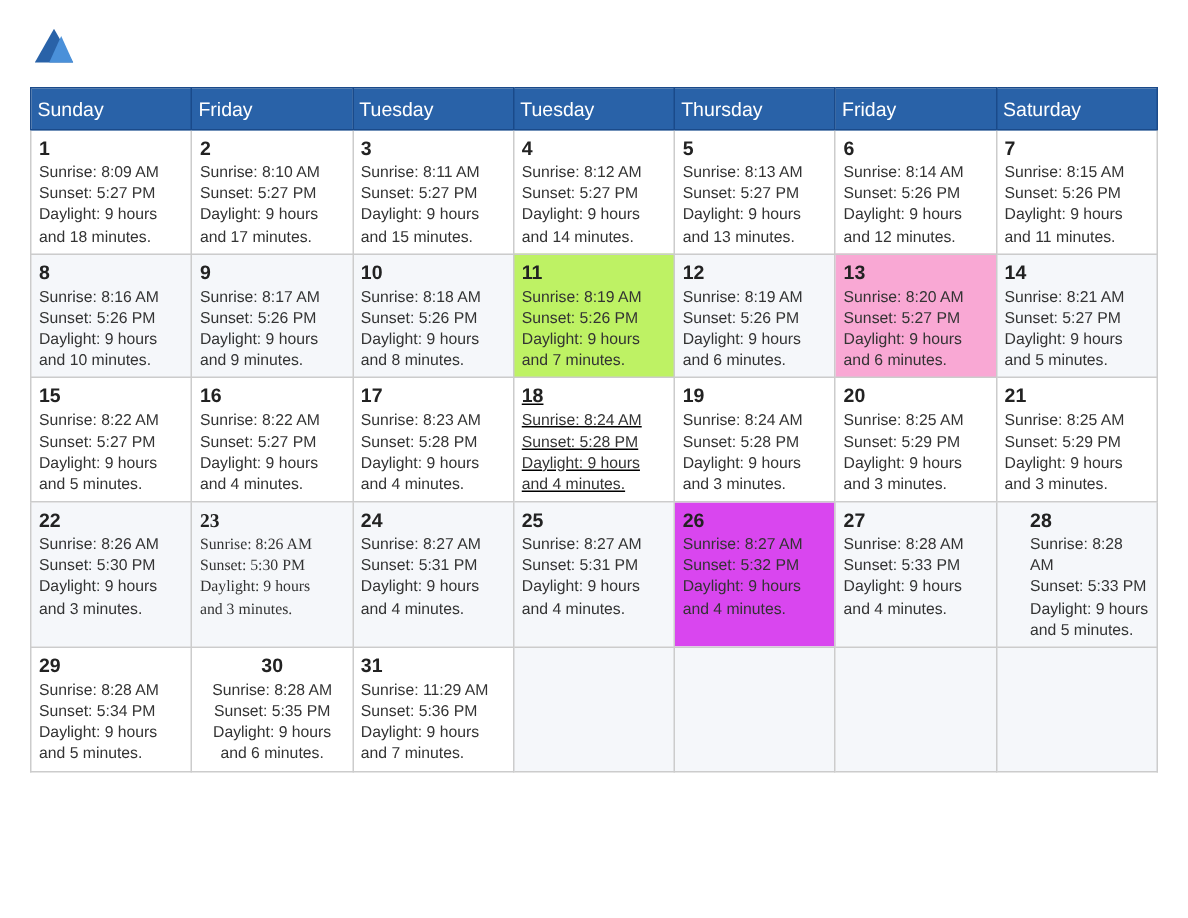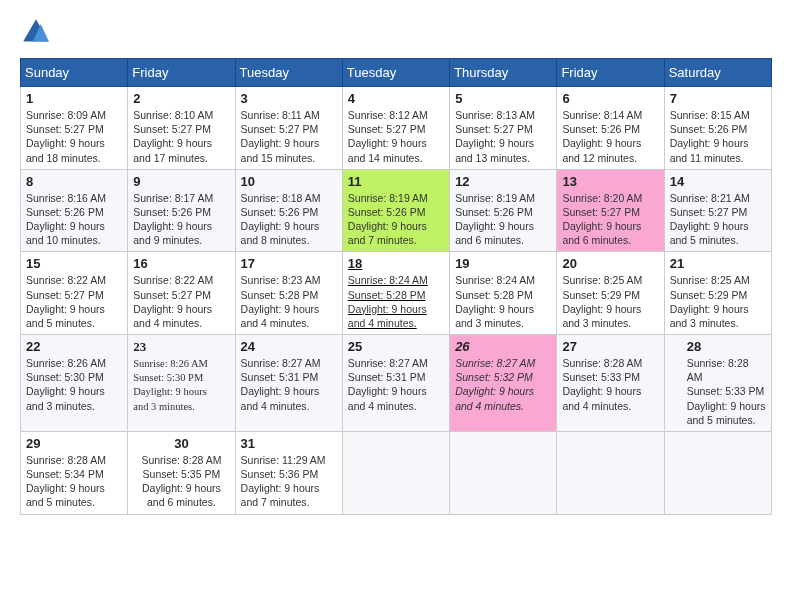--- a/index.html
+++ b/index.html
@@ -301,21 +301,21 @@
 Daylight: 9 hours
 and 4 minutes.</div>
           </td>
           <td style="background: rgb(245, 247, 250);">
             <span class="day-num">25</span>
             <div class="day-info" style="white-space: pre-line;">Sunrise: 8:27 AM
 Sunset: 5:31 PM
 Daylight: 9 hours
 and 4 minutes.</div>
           </td>
-          <td style="background: #f9a8d4; font-style: italic;">
+          <td style="background: #d946ef;">
             <span class="day-num">26</span>
             <div class="day-info" style="white-space: pre-line;">Sunrise: 8:27 AM
 Sunset: 5:32 PM
 Daylight: 9 hours
 and 4 minutes.</div>
           </td>
           <td style="background: rgb(245, 247, 250);">
             <span class="day-num">27</span>
             <div class="day-info" style="white-space: pre-line;">Sunrise: 8:28 AM
 Sunset: 5:33 PM

